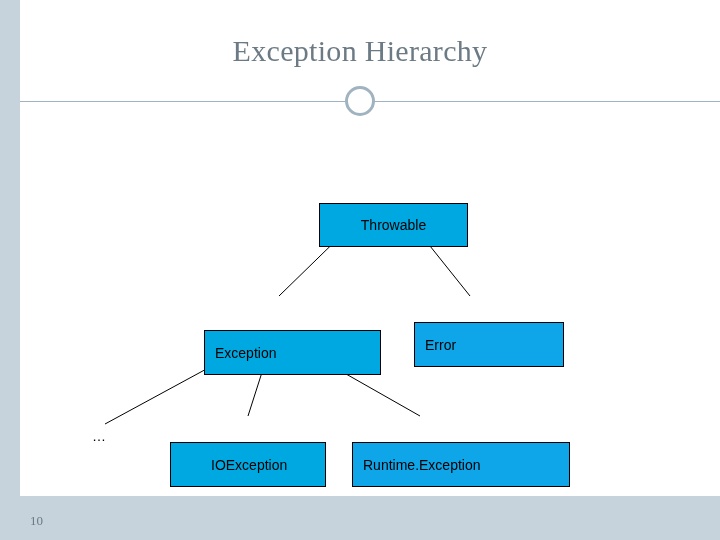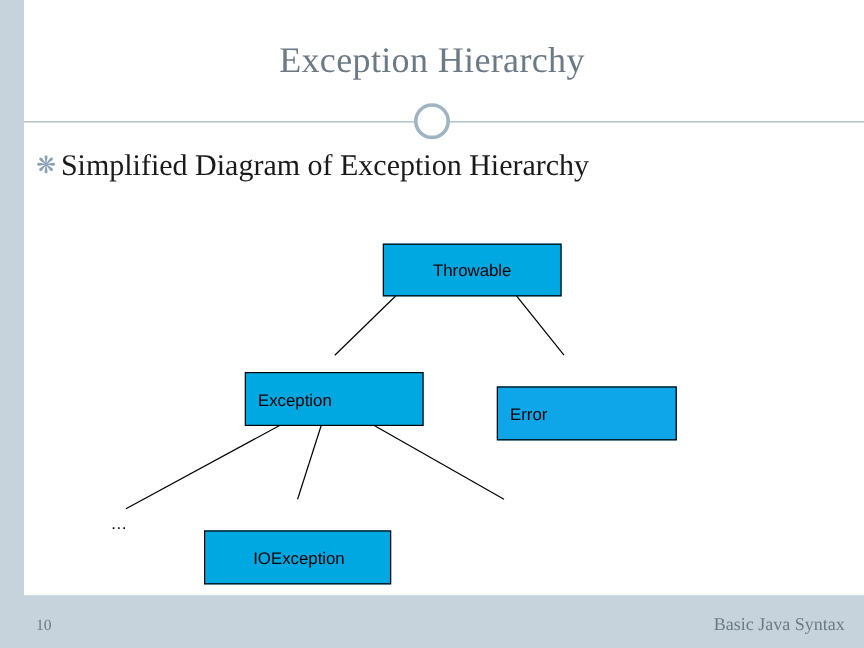--- a/index.html
+++ b/index.html
@@ -140,52 +140,51 @@
 <div class="slide">
 
   <div class="left-bar"></div>
   <div class="bottom-band"></div>
 
   <div class="title">Exception Hierarchy</div>
 
   <div class="rule"></div>
   <div class="rule-circle"></div>
 
-  <div class="bullet-line">
-    <span class="bullet-mark">❋</span><span>Simplified Diagram of Exception Hierarchy</span>
-  </div>
 
   <svg class="lines">
 
     <line x1="356" y1="221" x2="279" y2="296" stroke="#000000" stroke-width="1"></line>
 
     <line x1="410" y1="221" x2="470" y2="296" stroke="#000000" stroke-width="1"></line>
 
     <line x1="258" y1="341" x2="105" y2="424" stroke="#000000" stroke-width="1"></line>
 
     <line x1="272" y1="341" x2="248" y2="416" stroke="#000000" stroke-width="1"></line>
 
     <line x1="288" y1="341" x2="420" y2="416" stroke="#000000" stroke-width="1"></line>
   </svg>
 
   <div class="box filled center" style="left:319px; top:177px; width:149px; height:44px;">
     <span>Throwable</span>
   </div>
 
-  <div class="box filled leftpad" style="left:204px; top:284px; width:149px; height:45px;">
+  <div class="box filled leftpad" style="left:204px; top:304px; width:177px; height:45px;">
     <span>Exception</span>
   </div>
 
   <div class="box plain leftpad" style="left:414px; top:296px; width:150px; height:45px;">
     <span>Error</span>
   </div>
 
   <div class="box filled leftpad" style="left:170px; top:416px; width:156px; height:45px;padding-left:40px;">
     <span>IOException</span>
   </div>
 
+  <div class="box plain leftpad" style="left:352px; top:416px; width:218px; height:45px;">
+    <span>Runtime.Exception</span>
+  </div>
 
   <div class="ellipsis" style="left:92px; top:428px;">…</div>
 
   <div class="page-number">10</div>
-  <div class="footer-text">Basic Java Syntax</div>
 
 </div>
 
 </body></html>

